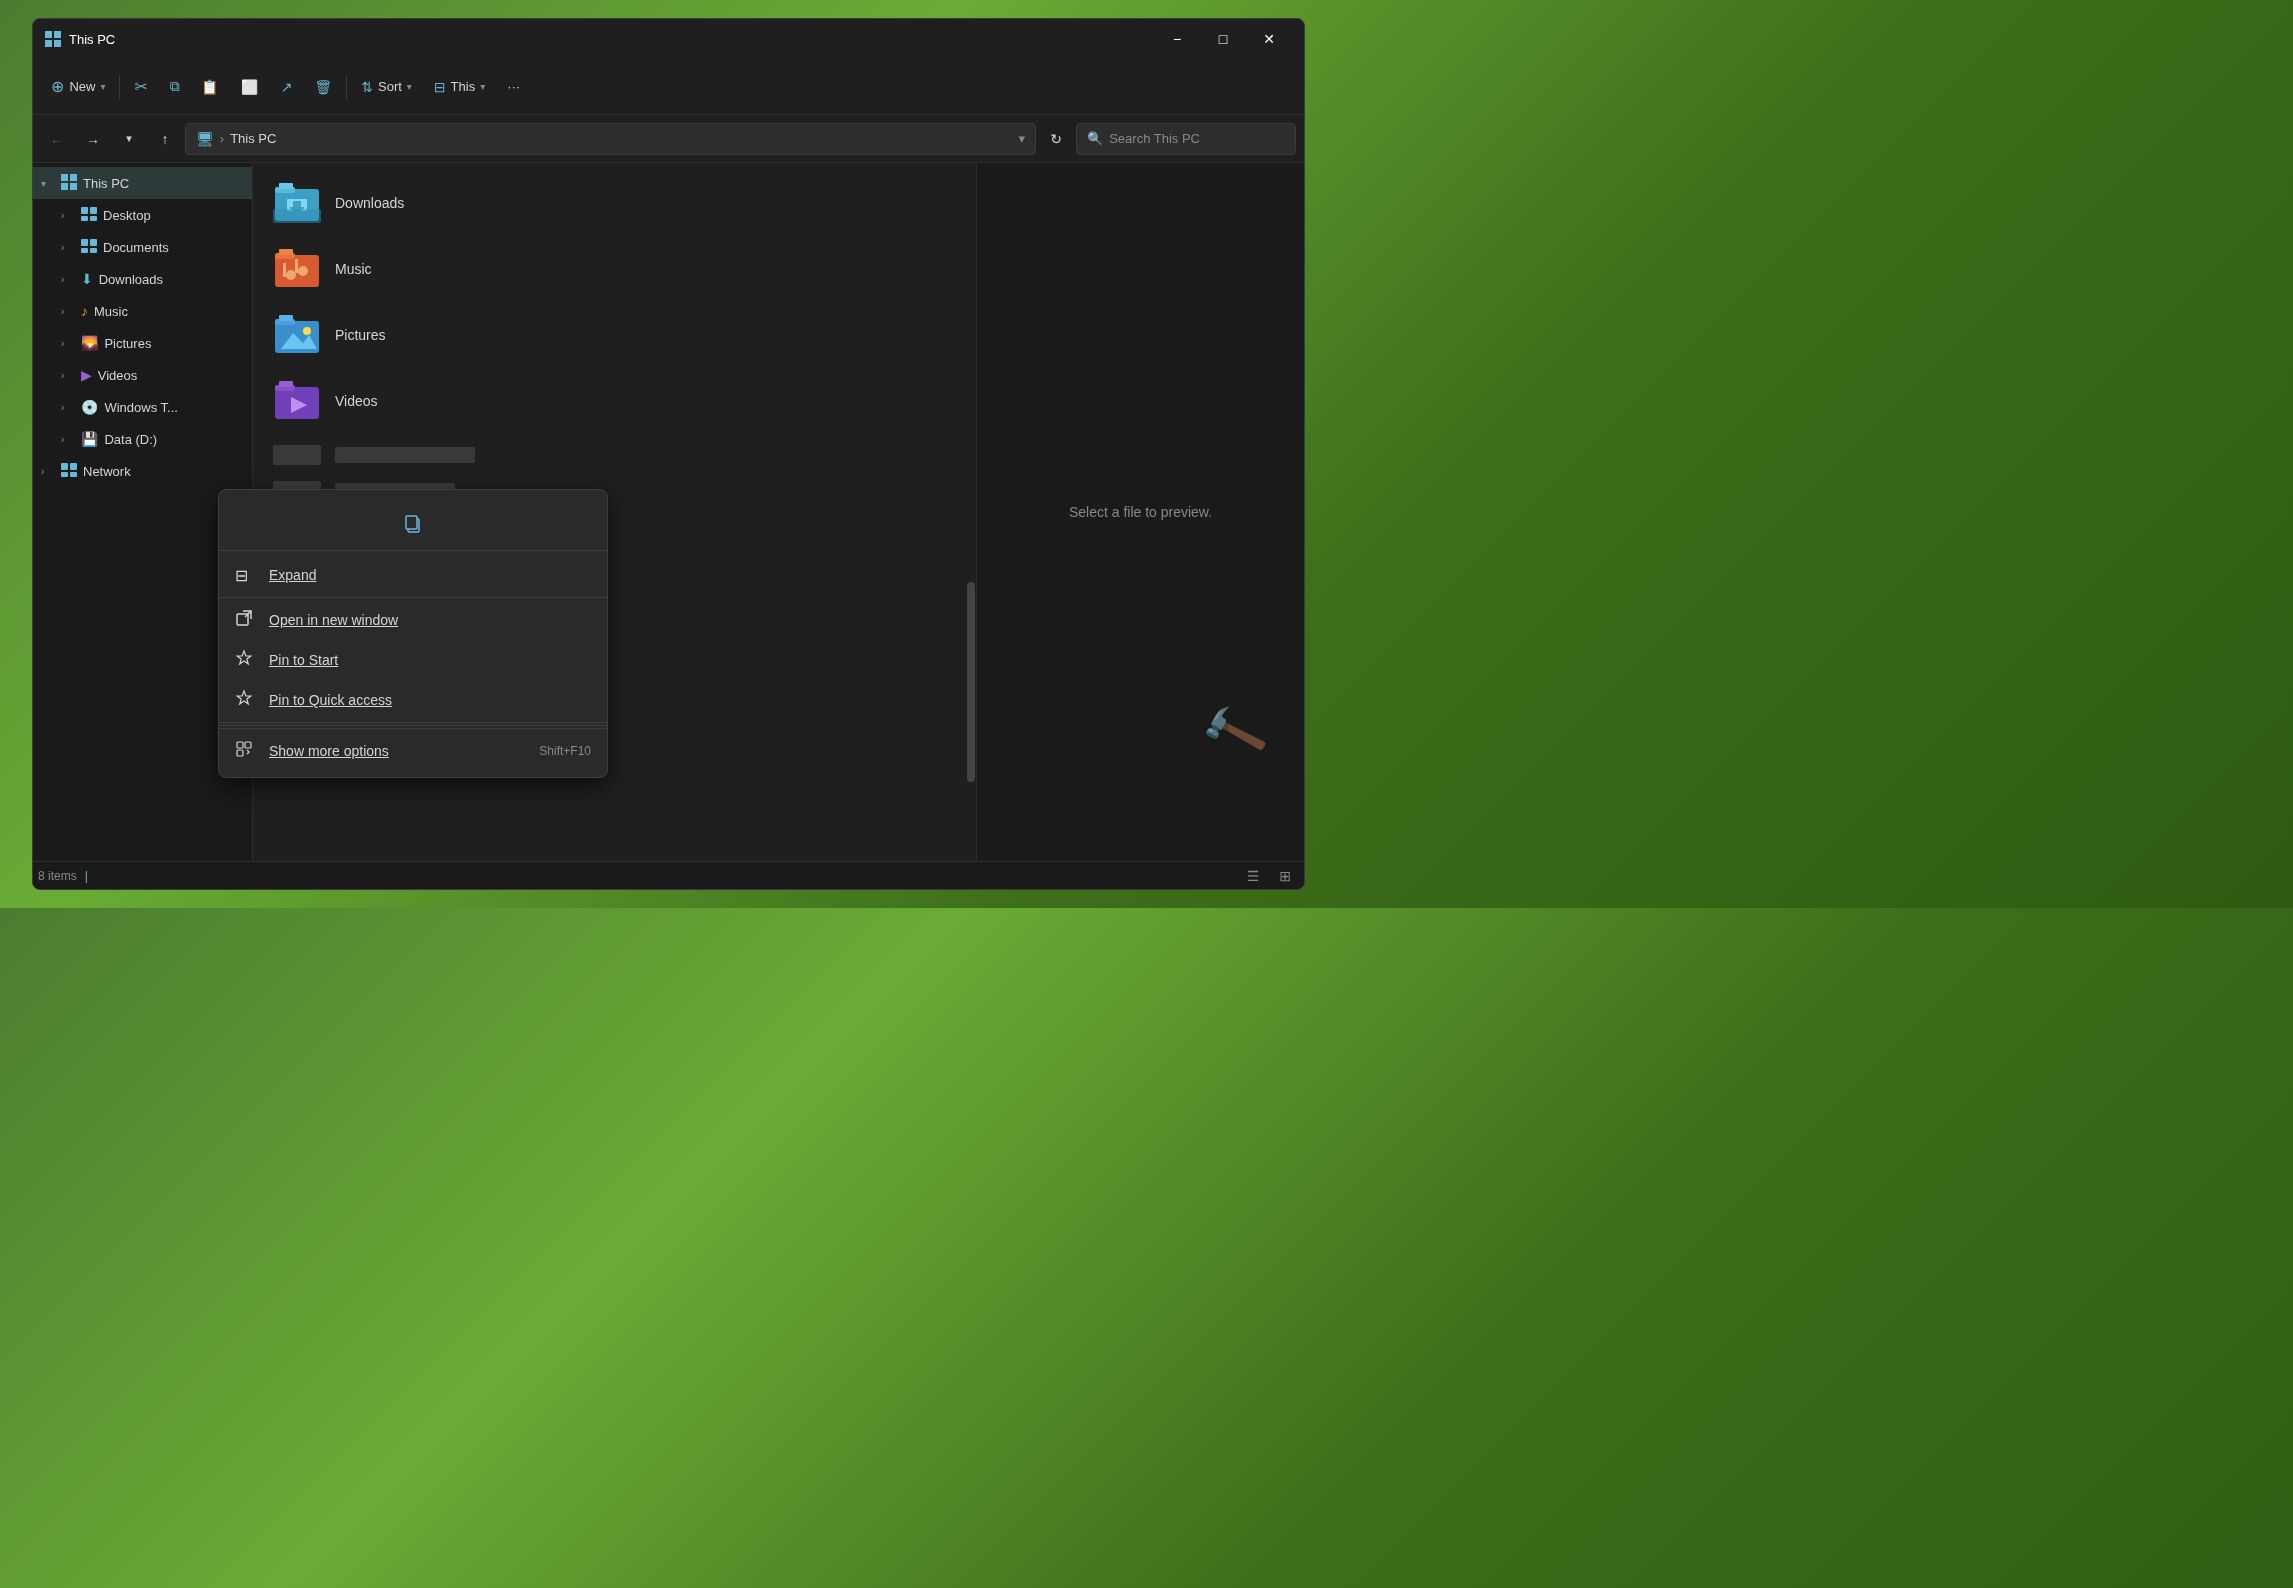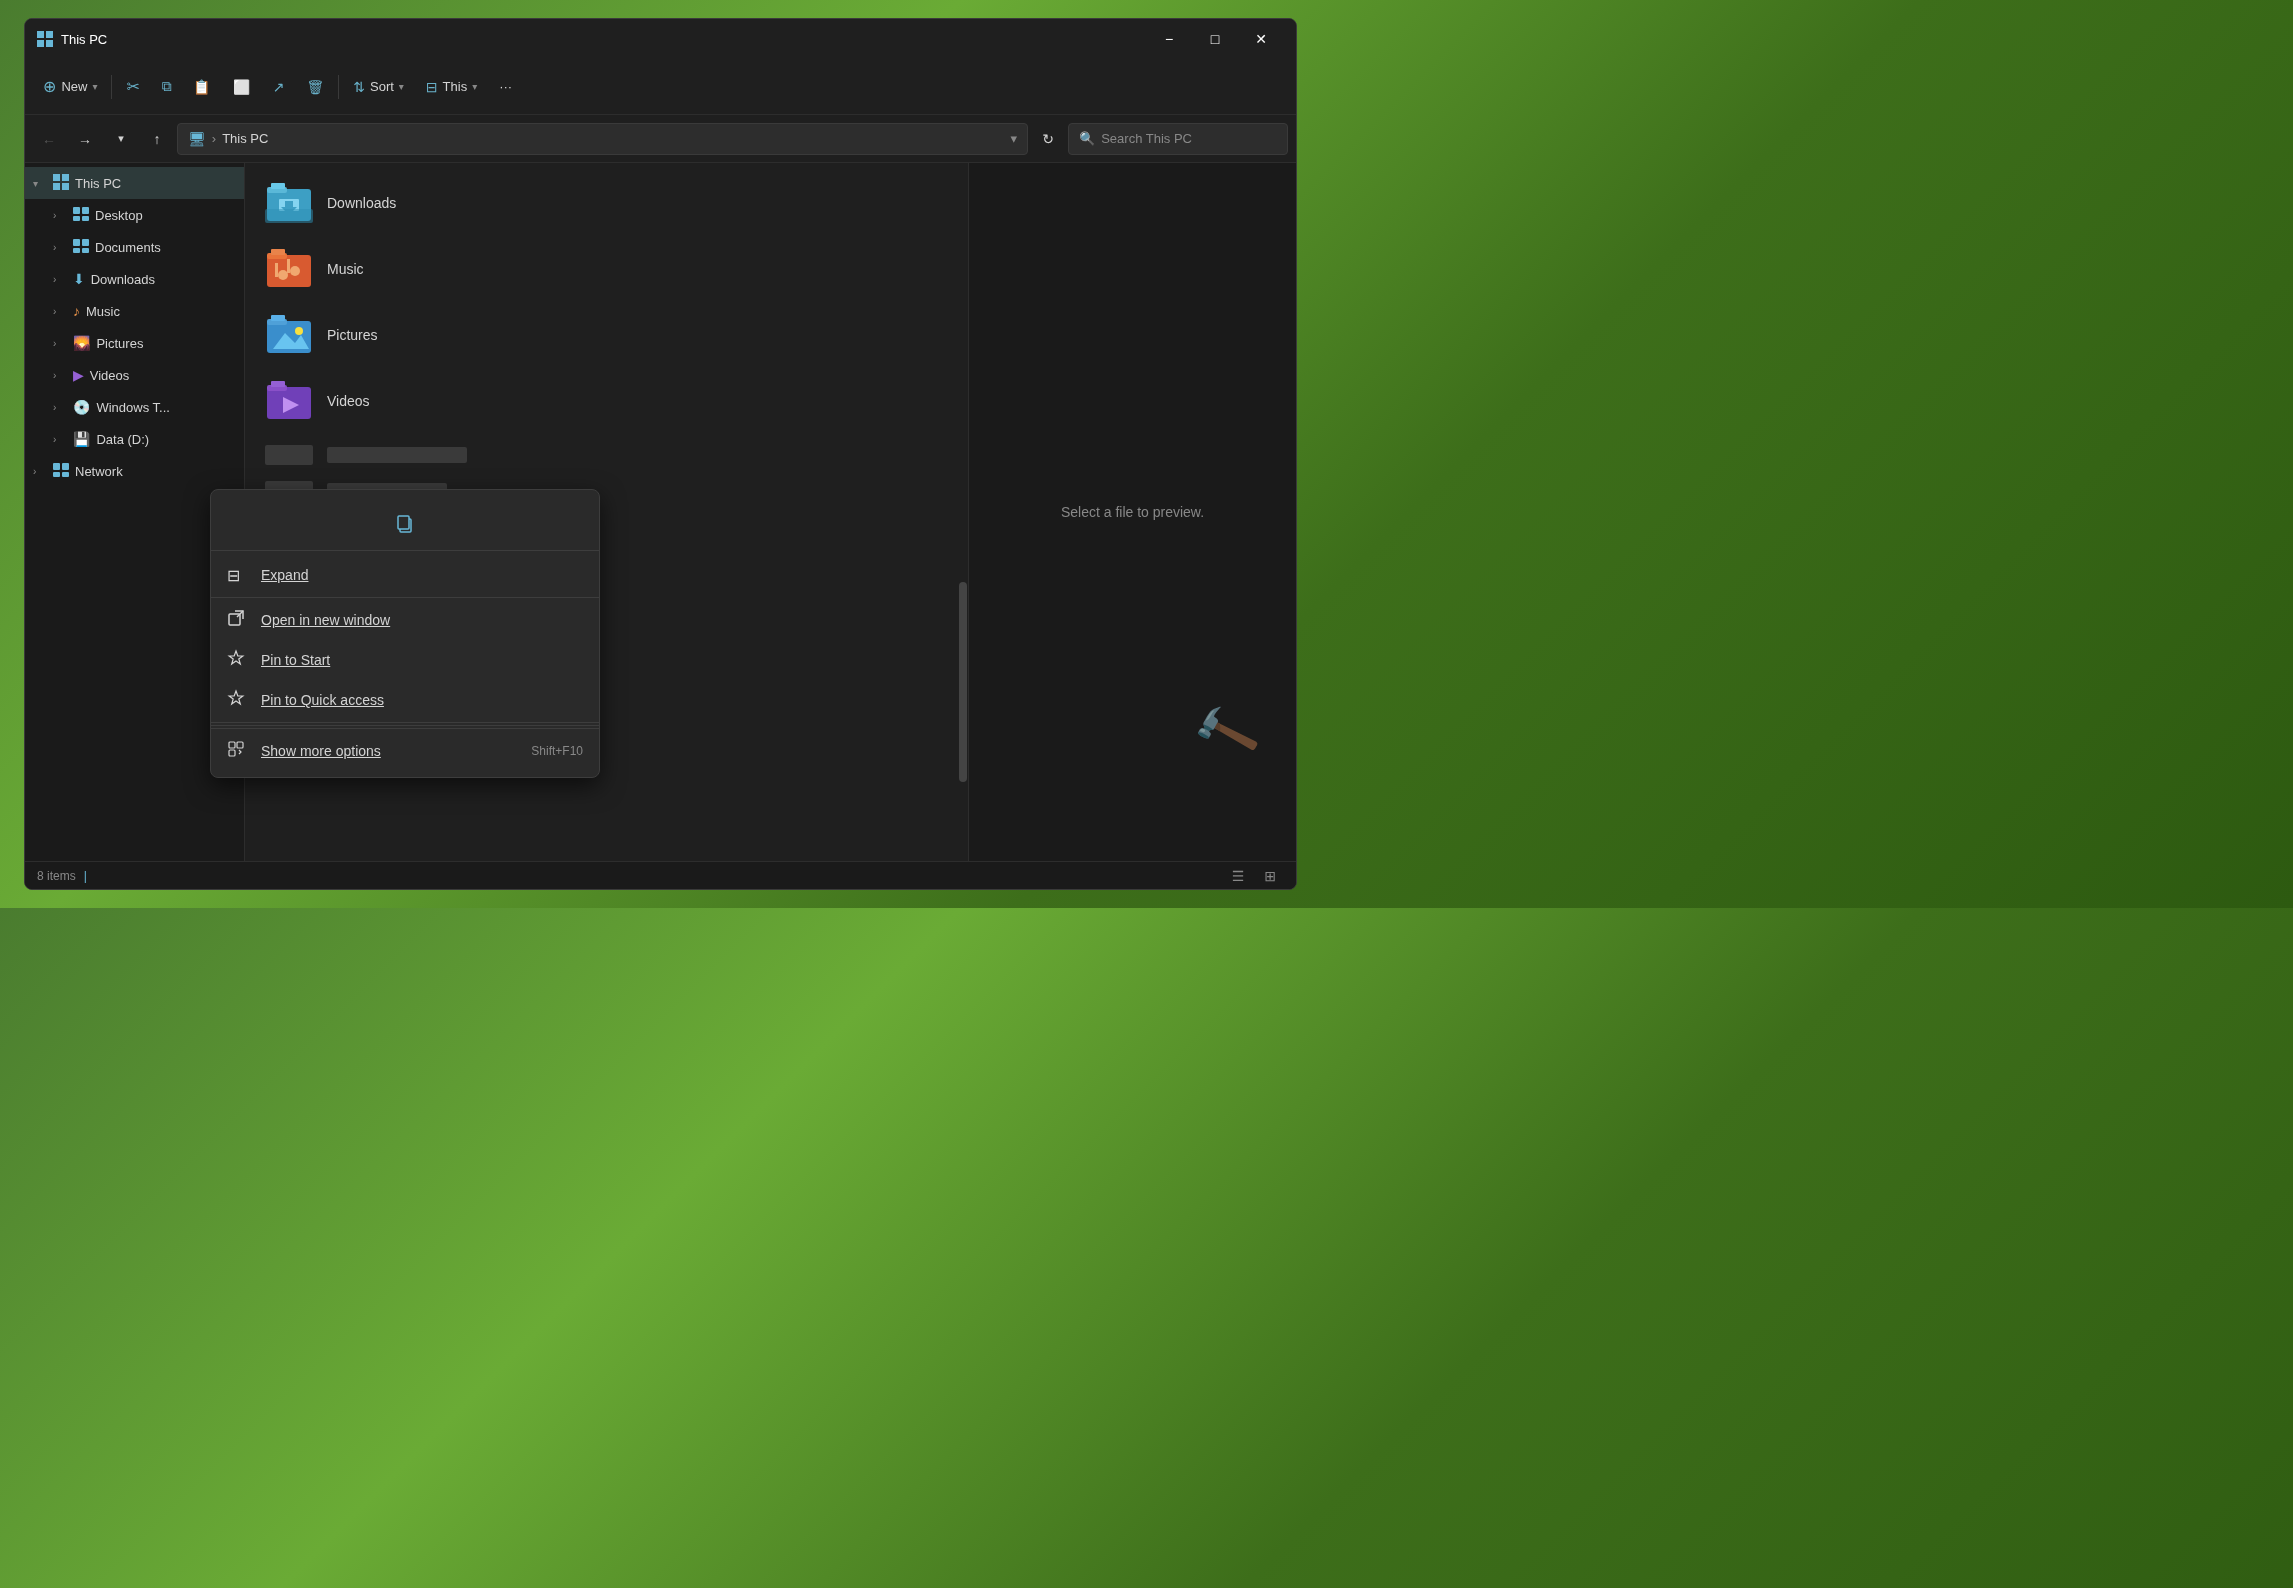--- a/index.html
+++ b/index.html
@@ -6,21 +6,21 @@
     body {
       width: 1313px;
       height: 908px;
       background: linear-gradient(135deg, #4a7c2f 0%, #6aab35 30%, #3d6e1a 60%, #2d5a10 100%);
       font-family: 'Segoe UI', Arial, sans-serif;
       overflow: hidden;
     }
     .window {
       position: absolute;
       top: 18px;
-      left: 24px;
+      left: 32px;
       width: 1273px;
       height: 872px;
       background: #1f1f1f;
       border-radius: 8px;
       border: 1px solid #3a3a3a;
       display: flex;
       flex-direction: column;
       overflow: hidden;
     }
     
@@ -266,21 +266,21 @@
       border-radius: 4px;
       left: 1px;
     }
     
     .status-bar {
       height: 28px;
       background: #1a1a1a;
       border-top: 1px solid #2d2d2d;
       display: flex;
       align-items: center;
-      padding: 0 12px;
+      padding: 0 5px;
       color: #888;
       font-size: 12px;
       flex-shrink: 0;
       gap: 8px;
       justify-content: flex-end;
     }
     .status-bar-cursor { color: #68b8d8; }
     .status-bar-right {
       margin-left: auto;
       display: flex;

